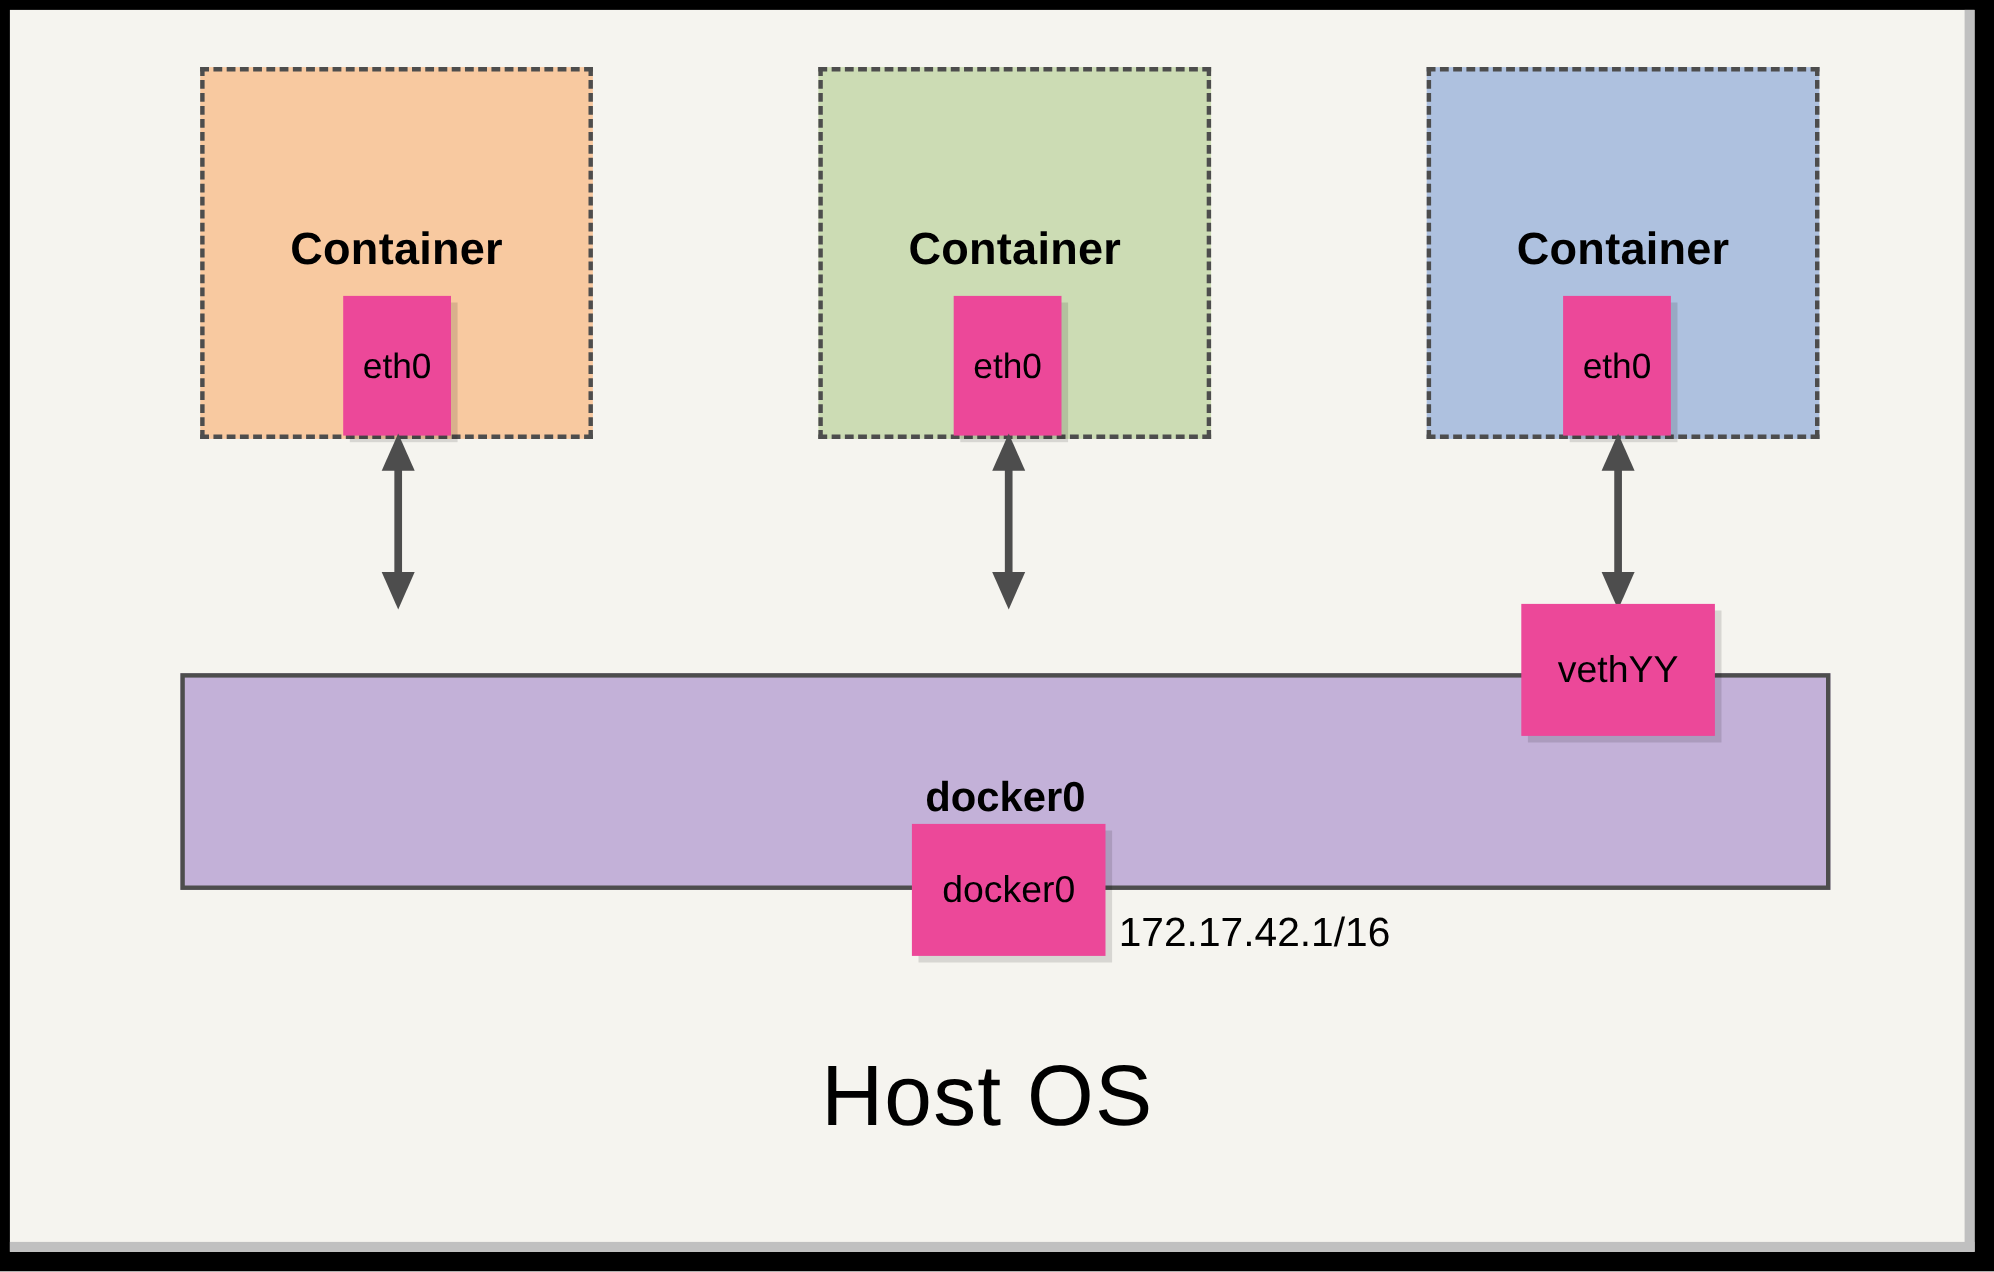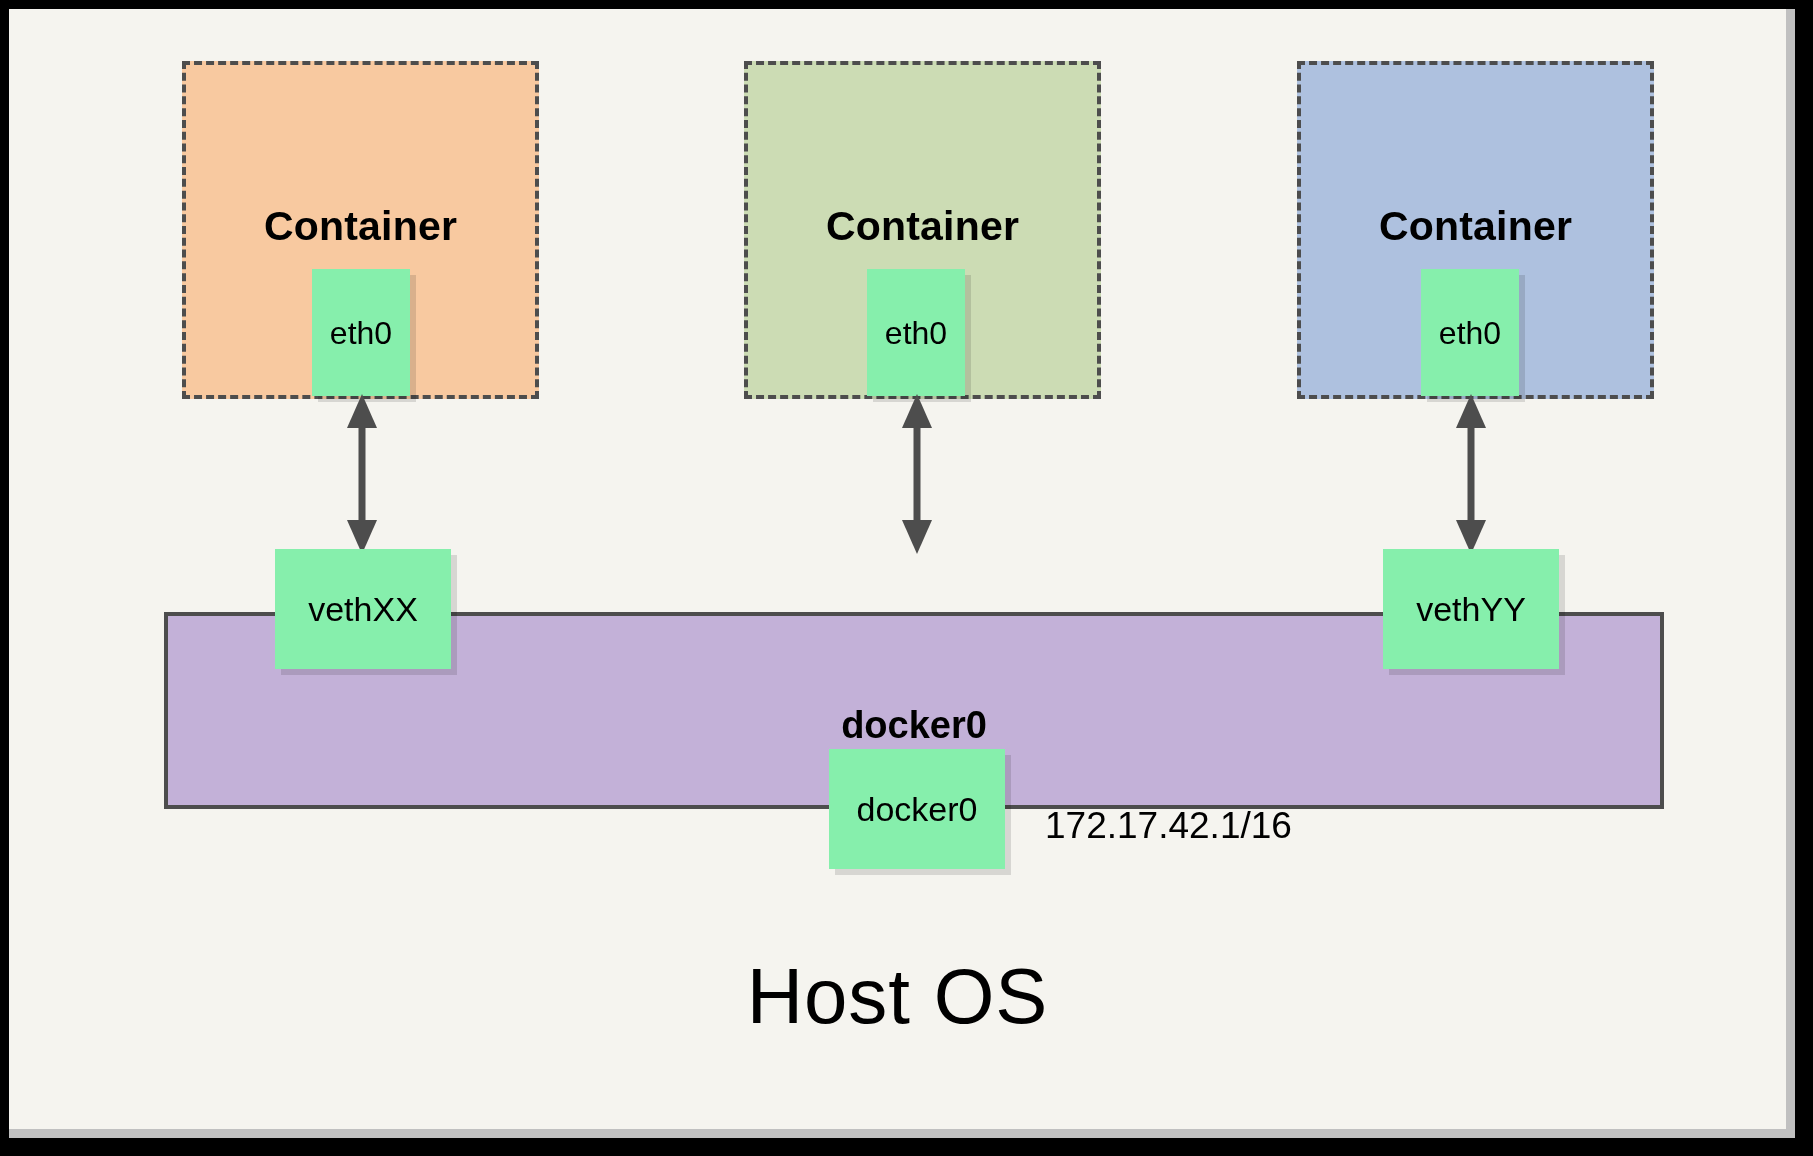--- a/index.html
+++ b/index.html
@@ -55,21 +55,21 @@
     text-align: center;
     font-size: 41px;
     font-weight: bold;
     color: #000000;
     letter-spacing: 0.2px;
   }
 
   
   .note {
     position: absolute;
-    background: #86efac;
+    background: #ec4899;
     box-shadow: 6px 6px 0 rgba(0,0,0,0.12);
     display: flex;
     align-items: center;
     justify-content: center;
     color: #000;
     font-size: 32px;
     box-sizing: border-box;
     line-height: 1;
   }
 
@@ -118,25 +118,24 @@
     text-align: center;
     font-size: 38px;
     font-weight: bold;
     color: #000;
   }
 
   
   #ip-label {
     position: absolute;
     left: 1008px;
-    top: 796px;
+    top: 818px;
     font-size: 37px;
     color: #000;
     white-space: nowrap;
-    margin-left: 28px;
   }
 
   
   #host-os {
     position: absolute;
     left: 0;
     right: 0;
     top: 942px;
     text-align: center;
     font-size: 78px;
@@ -191,21 +190,20 @@
     <svg class="arrow-svg arrow3" viewBox="0 0 40 160">
       <line x1="20" y1="30" x2="20" y2="130" stroke="#4d4d4d" stroke-width="7"></line>
       <polygon points="20,0 5,34 35,34" fill="#4d4d4d"></polygon>
       <polygon points="20,160 5,126 35,126" fill="#4d4d4d"></polygon>
     </svg>
 
     <div id="docker0-bar">
       <div id="docker0-bar-label">docker0</div>
     </div>
 
-    <div class="note veth veth1">vethXX</div>
     <div class="note veth veth3">vethYY</div>
 
     <div class="note dockerbox">docker0</div>
 
     <div id="ip-label">172.17.42.1/16</div>
 
     <div id="host-os">Host OS</div>
 
   </div>
 </div>

